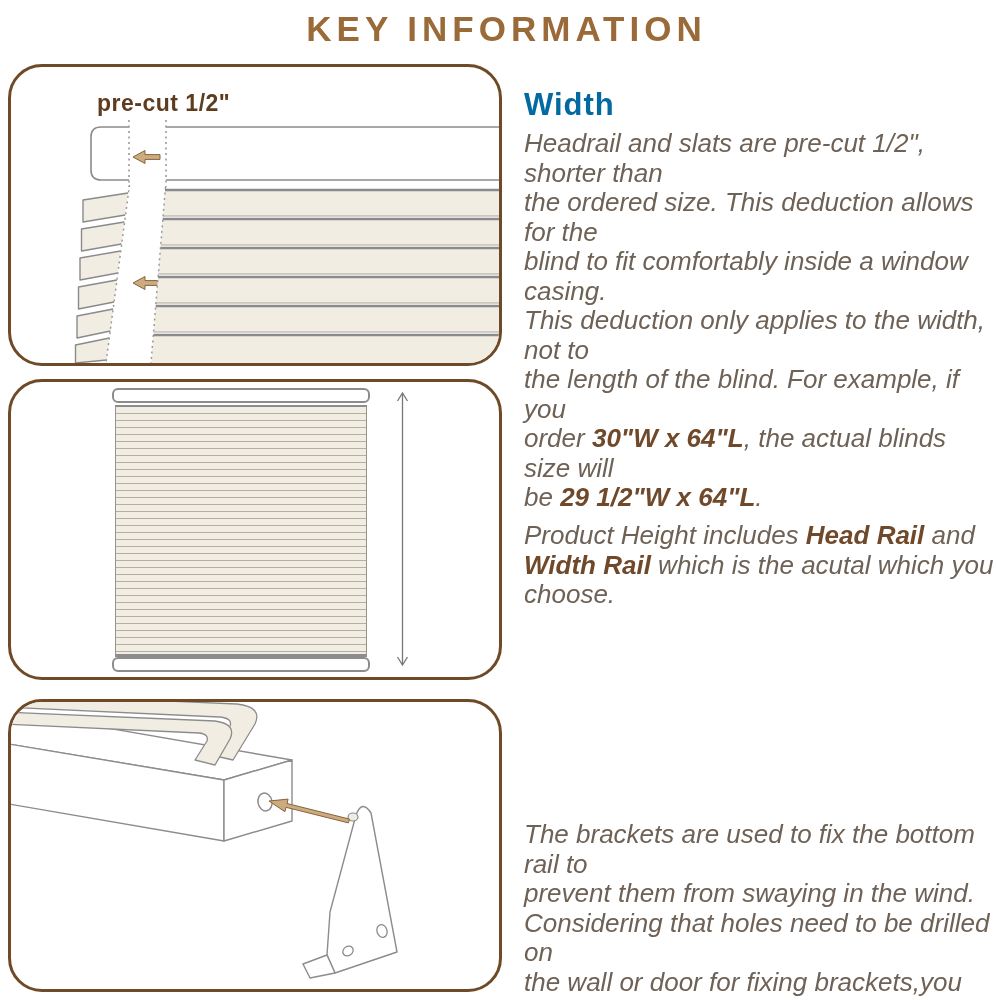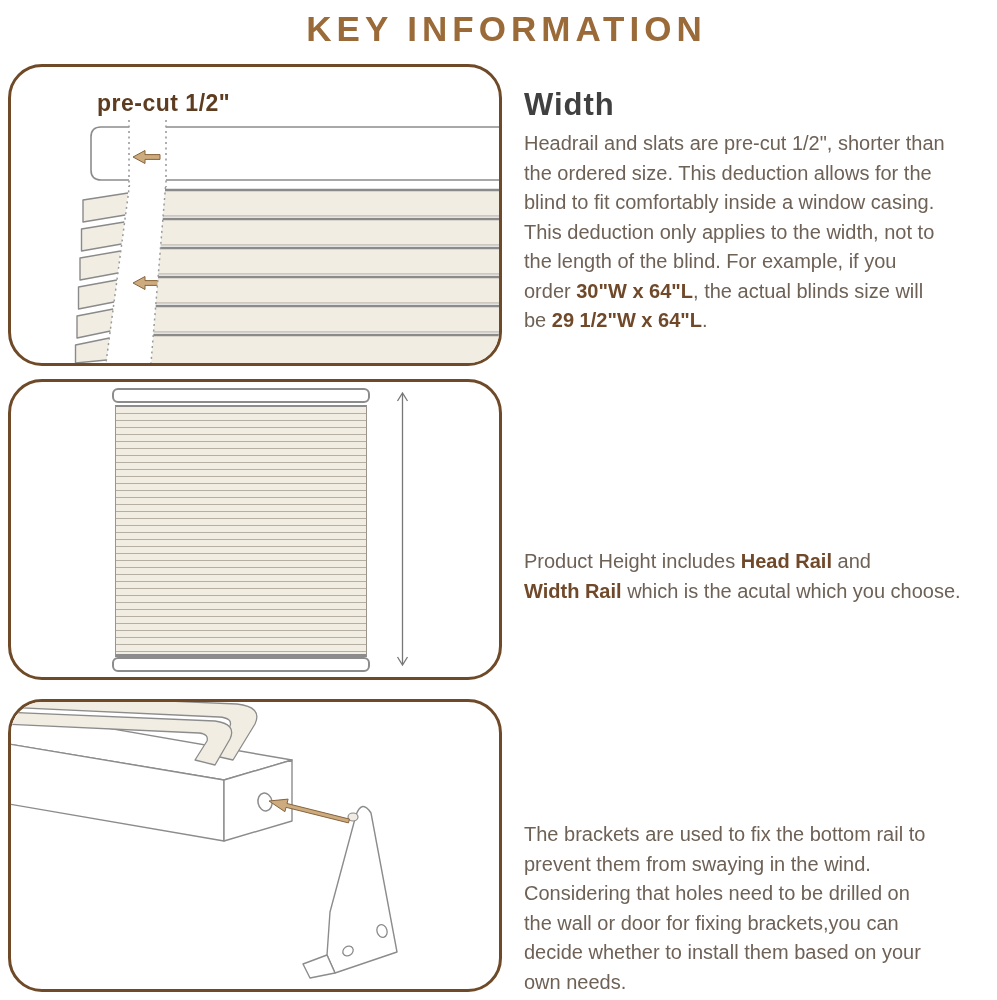--- a/index.html
+++ b/index.html
@@ -6,29 +6,29 @@
   .page{position:relative;width:997px;height:1000px;background:#ffffff;overflow:hidden;
         font-family:"Liberation Sans",sans-serif;}
   .title{position:absolute;top:0;left:0;width:100%;margin:8px;text-align:center;
          font-size:35px;line-height:42px;font-weight:bold;letter-spacing:5px;color:#9a6a38;}
   .panel{position:absolute;left:8px;width:494px;box-sizing:border-box;background:#fff;
          border:3px solid #6f4a28;border-radius:34px;overflow:hidden;}
   #panel-width{top:64px;height:302px;}
   #panel-height{top:379px;height:301px;}
   #panel-brackets{top:699px;height:293px;}
   .heading{position:absolute;left:524px;width:470px;margin:0;font-size:31px;line-height:37px;
-           font-weight:bold;letter-spacing:1px;color:#404040;white-space:pre-line;}
+           font-weight:bold;letter-spacing:1px;color:#0369a1;white-space:pre-line;}
   #heading-width{top:86px;}
   #heading-height{top:483px;}
   #heading-brackets{top:716px;}
-  .bodytext{position:absolute;left:524px;width:472px;font-size:20px;line-height:29.5px;
-            color:#6e6156;white-space:pre-line;}
+  .bodytext{position:absolute;left:524px;width:472px;font-size:26px;line-height:29.5px;
+            color:#6e6156;white-space:pre-line;font-style:italic;}
   .bodytext b{font-weight:bold;color:#70492a;}
   #body-width{top:129px;}
-  #body-height{top:547px;}
+  #body-height{top:521px;}
   #body-brackets{top:820px;}
   .panel svg{position:absolute;left:0;top:0;}
   
   .rail{position:absolute;left:101px;width:258px;height:15px;box-sizing:border-box;
         background:#fff;border:2px solid #8c8c8c;border-radius:6px;}
   #head-rail{top:6px;}
   #bottom-rail{top:275px;}
   .stack{position:absolute;left:104px;top:23px;width:252px;height:252px;box-sizing:border-box;
          background:repeating-linear-gradient(180deg,#f2ede2 0px,#f2ede2 6px,#b5afa3 6px,#b5afa3 7px);
          border:1px solid #9a948a;border-top:2px solid #8c8c8c;border-bottom:3px solid #8c8c8c;}

